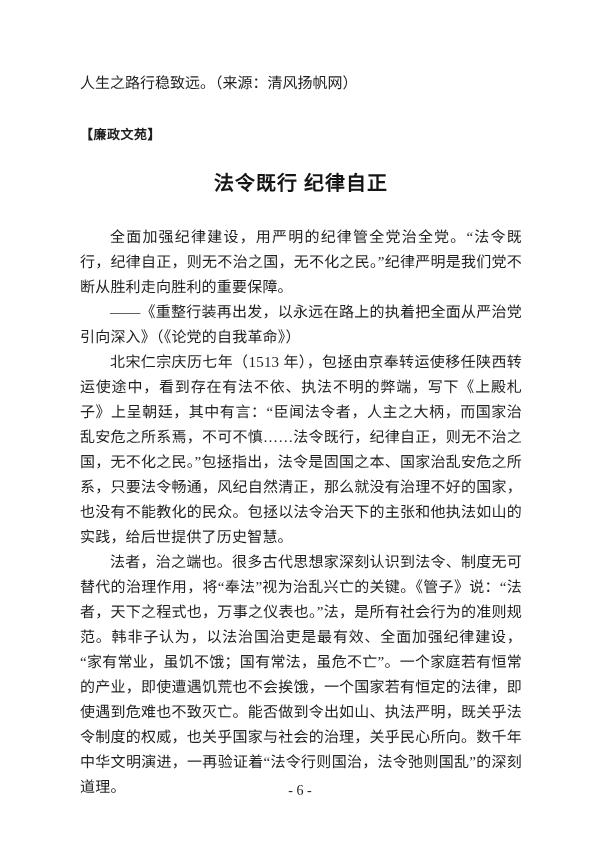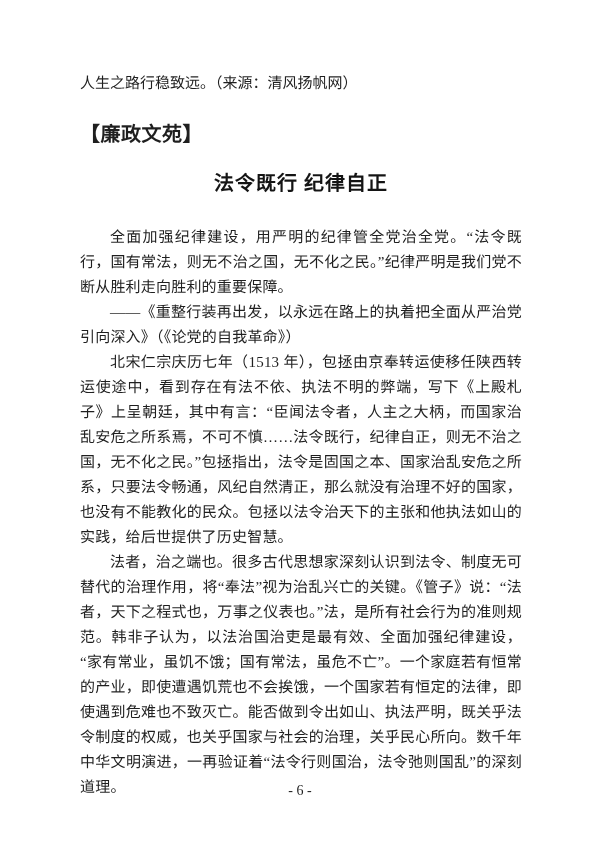--- a/index.html
+++ b/index.html
@@ -23,21 +23,21 @@
       position: relative;
     }
     .intro-line {
       font-size: 15px;
       line-height: 25px;
       text-align: justify;
       margin: 0;
     }
     .section-header {
       margin: 26px 0 0 0;
-      font-size: 20px;
+      font-size: 13px;
       line-height: 25px;
       font-weight: 600;
       letter-spacing: 0.5px;
     }
     .article-title {
       margin: 21px 0 0 0;
       font-family: Liberation Serif, serif;
       font-weight: bold;
       font-size: 20px;
       line-height: 30px;
@@ -72,21 +72,21 @@
 
 <div class="doc-page">
 
   <p class="intro-line">人生之路行稳致远。（来源：清风扬帆网）</p>
 
   <div class="section-header">【廉政文苑】</div>
 
   <h1 class="article-title">法令既行 纪律自正</h1>
 
   <div class="article-body">
-    <p>全面加强纪律建设，用严明的纪律管全党治全党。“法令既行，国有常法，则无不治之国，无不化之民。”纪律严明是我们党不断从胜利走向胜利的重要保障。</p>
+    <p>全面加强纪律建设，用严明的纪律管全党治全党。“法令既行，纪律自正，则无不治之国，无不化之民。”纪律严明是我们党不断从胜利走向胜利的重要保障。</p>
     <p>——《重整行装再出发，以永远在路上的执着把全面从严治党引向深入》（《论党的自我革命》）</p>
     <p>北宋仁宗庆历七年（1513 年），包拯由京奉转运使移任陕西转运使途中，看到存在有法不依、执法不明的弊端，写下《上殿札子》上呈朝廷，其中有言：“臣闻法令者，人主之大柄，而国家治乱安危之所系焉，不可不慎……法令既行，纪律自正，则无不治之国，无不化之民。”包拯指出，法令是固国之本、国家治乱安危之所系，只要法令畅通，风纪自然清正，那么就没有治理不好的国家，也没有不能教化的民众。包拯以法令治天下的主张和他执法如山的实践，给后世提供了历史智慧。</p>
     <p>法者，治之端也。很多古代思想家深刻认识到法令、制度无可替代的治理作用，将“奉法”视为治乱兴亡的关键。《管子》说：“法者，天下之程式也，万事之仪表也。”法，是所有社会行为的准则规范。韩非子认为，以法治国治吏是最有效、全面加强纪律建设，“家有常业，虽饥不饿；国有常法，虽危不亡”。一个家庭若有恒常的产业，即使遭遇饥荒也不会挨饿，一个国家若有恒定的法律，即使遇到危难也不致灭亡。能否做到令出如山、执法严明，既关乎法令制度的权威，也关乎国家与社会的治理，关乎民心所向。数千年中华文明演进，一再验证着“法令行则国治，法令弛则国乱”的深刻道理。</p>
   </div>
 
   <div class="page-footer">- 6 -</div>
 
 </div>
 
 </body></html>

